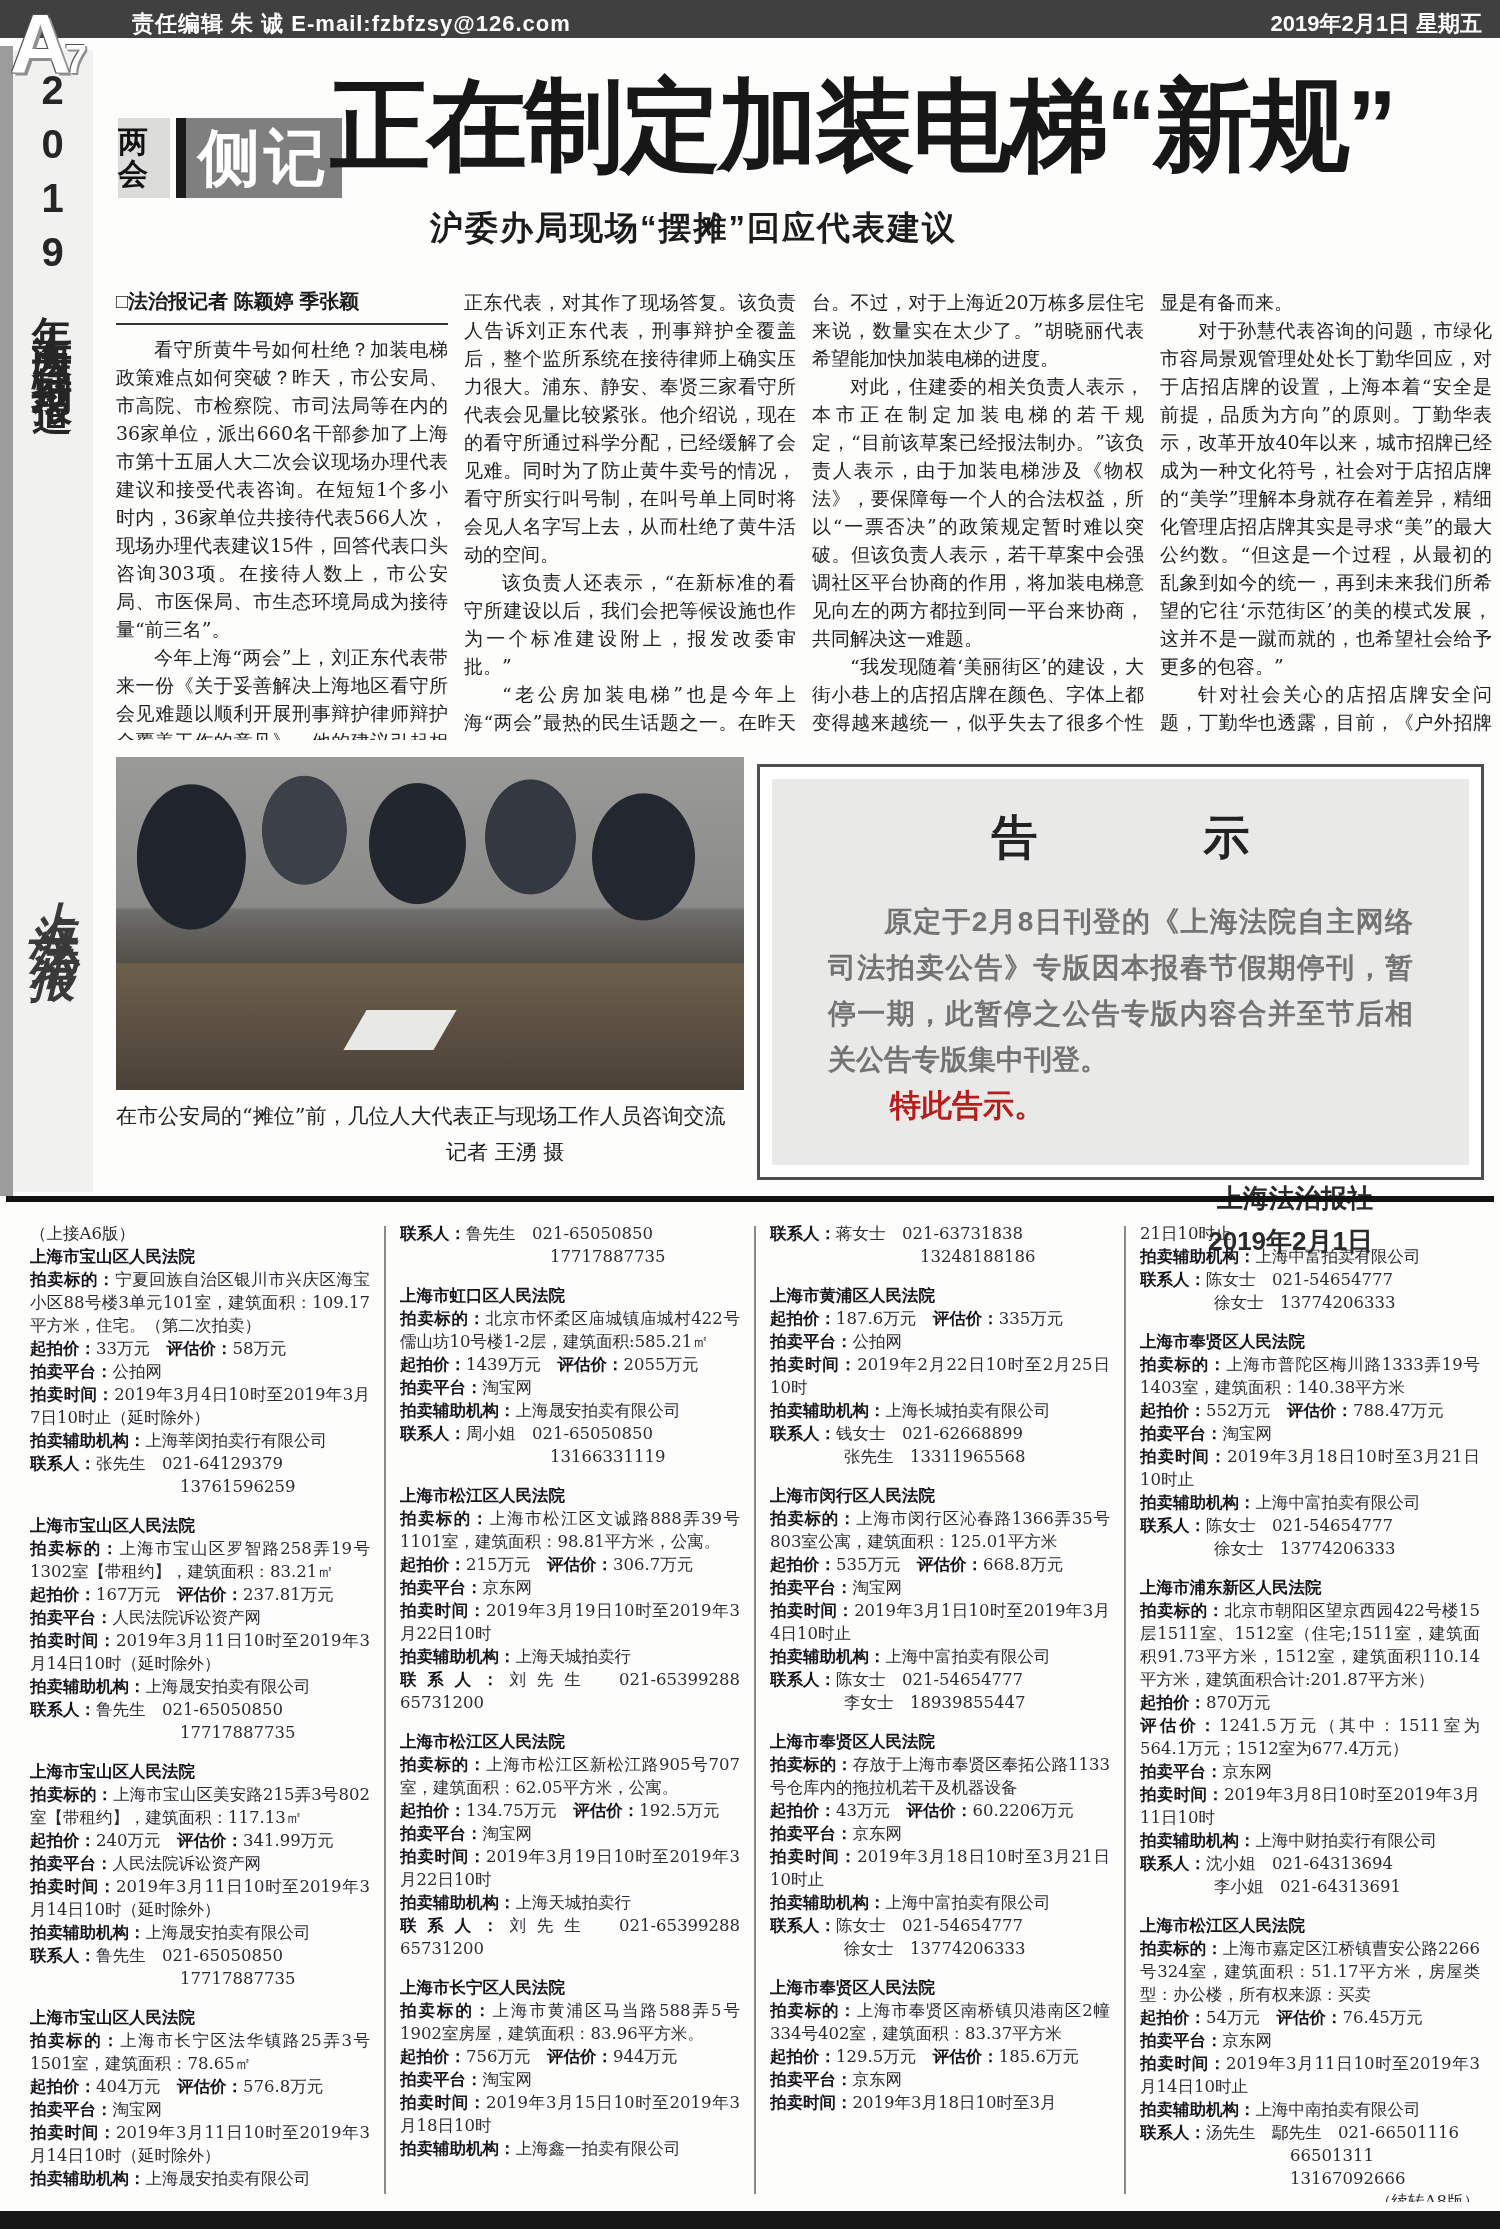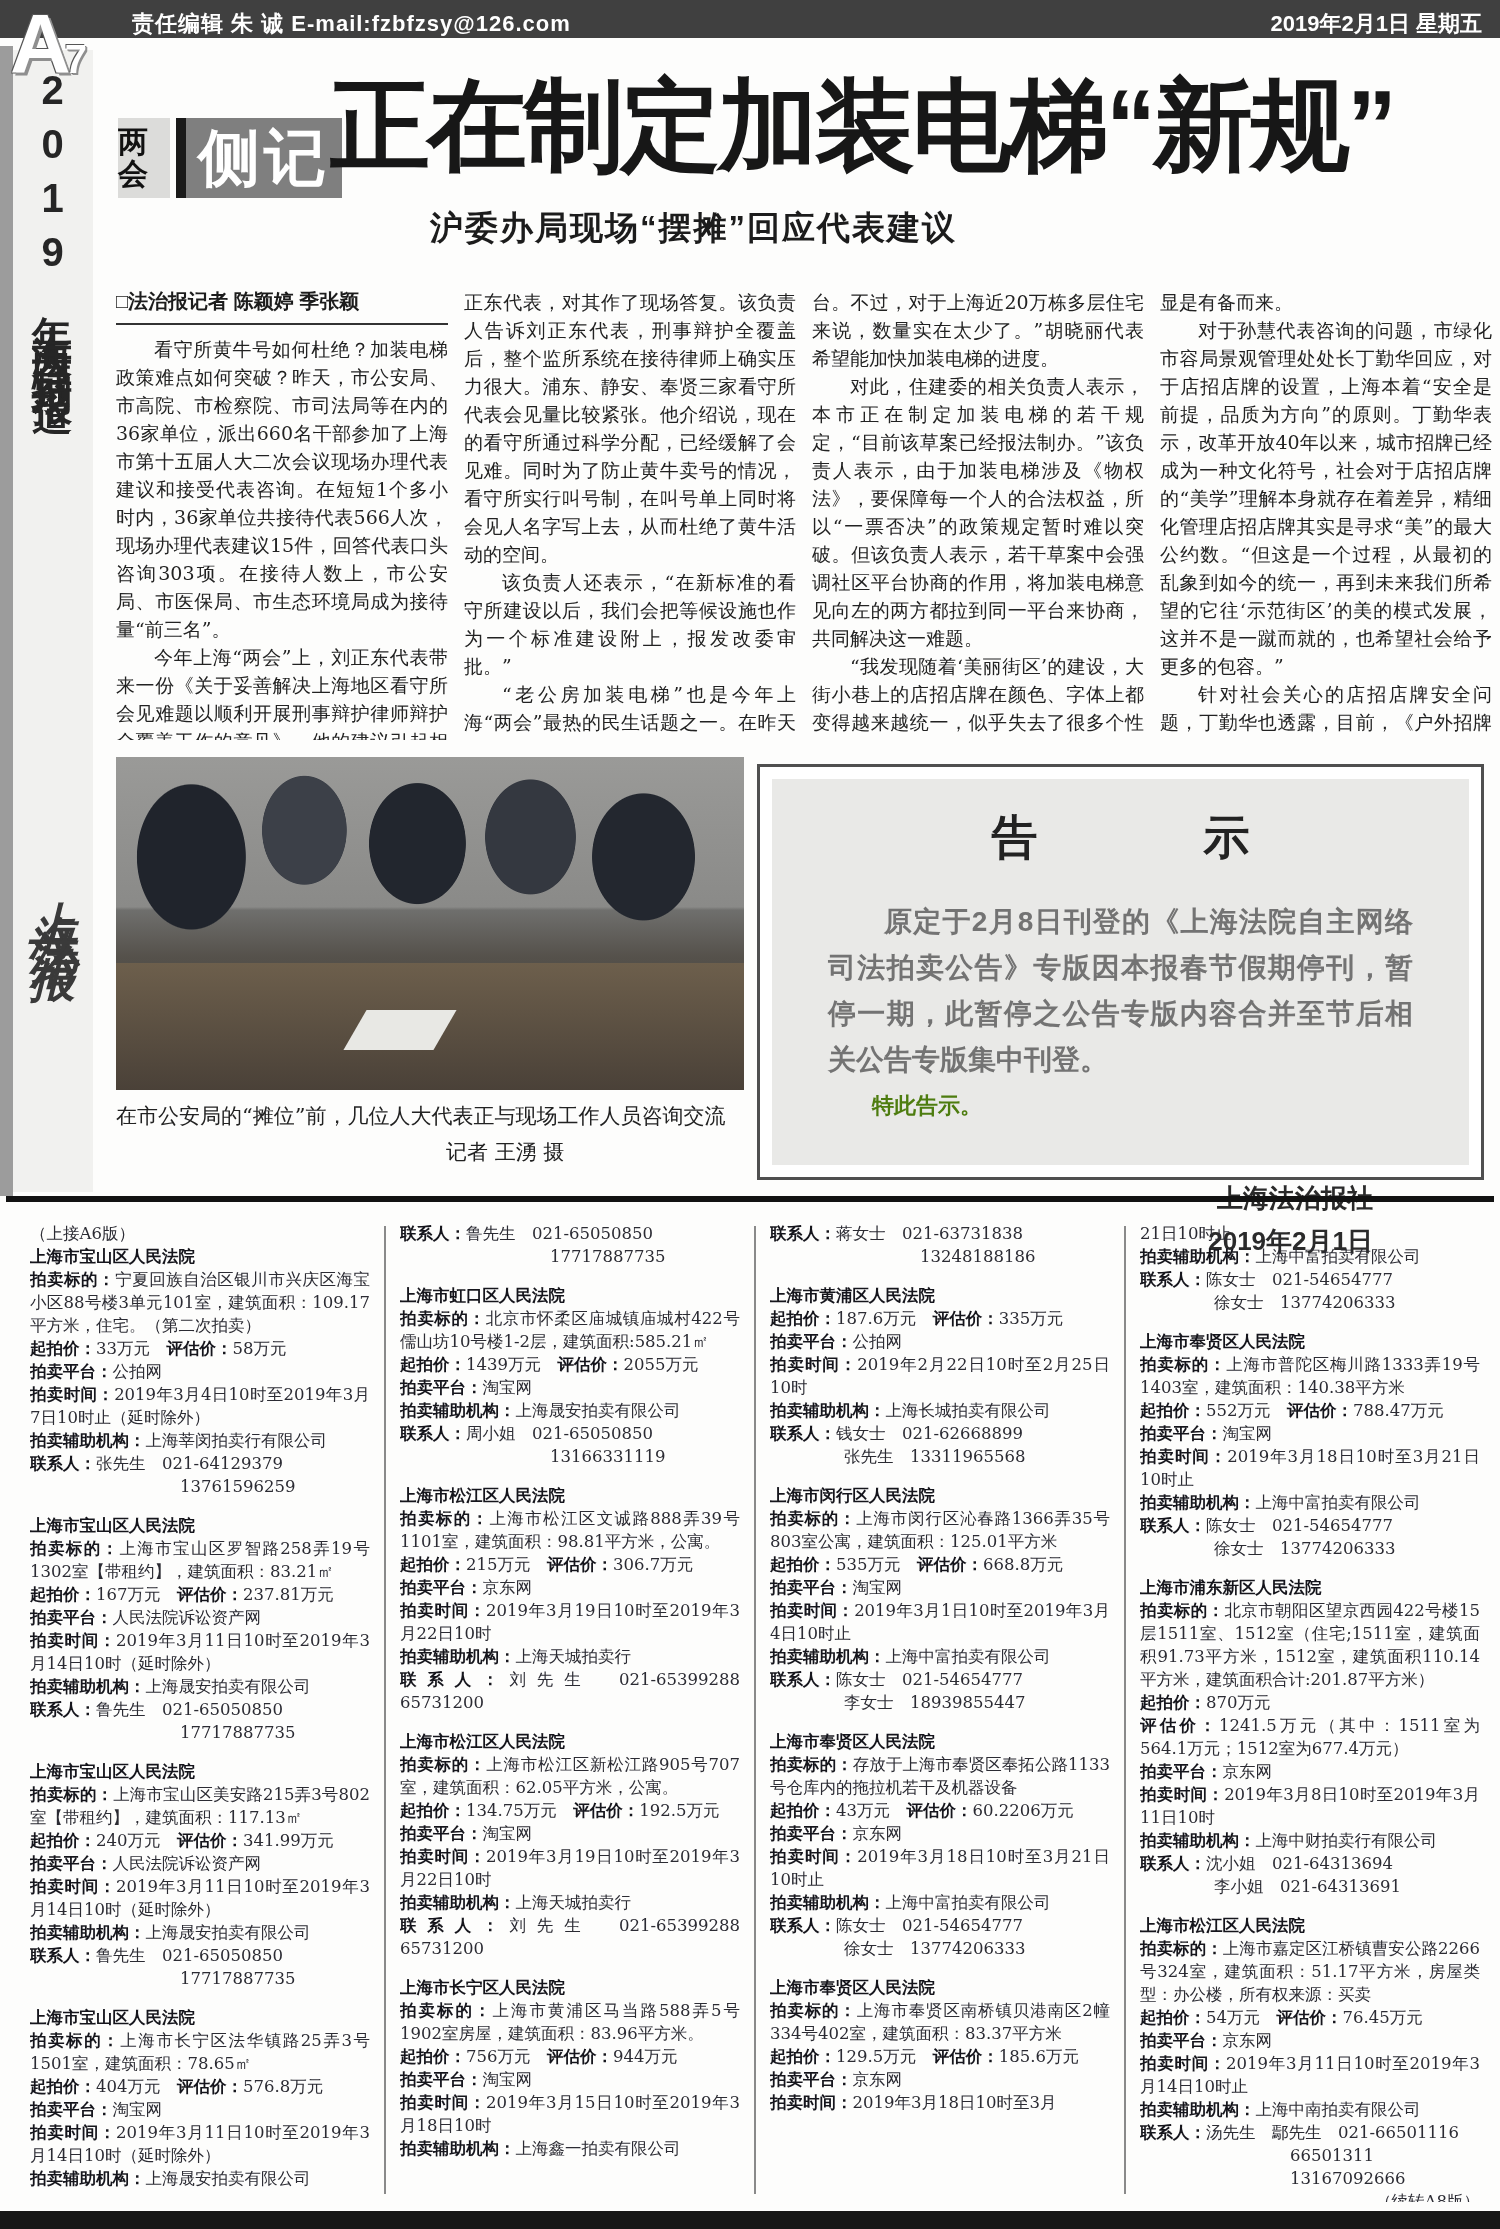--- a/index.html
+++ b/index.html
@@ -55,21 +55,21 @@
   .photo .paper{position:absolute;left:38%;bottom:12%;width:90px;height:40px;background:#e8e8e4;transform:skewX(-30deg);}
   .caption{position:absolute;left:116px;top:1102px;width:640px;font-size:21px;color:#222;
            font-family:"DejaVu Serif",serif;}
   .credit{margin-top:8px;margin-left:330px;}
   
   .notice{position:absolute;left:757px;top:764px;width:727px;height:416px;border:3px solid #4f4f4f;
           background:#fff;box-sizing:border-box;padding:12px;}
   .notice .inner{background:#e9e9e7;width:100%;height:100%;box-sizing:border-box;padding:28px 56px 20px;}
   .ntitle{text-align:center;font-size:46px;font-weight:900;letter-spacing:60px;text-indent:60px;color:#222;}
   .nbody{margin-top:30px;font-size:28px;line-height:46px;font-weight:600;color:#737373;text-align:justify;text-indent:2em;}
-  .nbody2{font-size:22px;line-height:46px;font-weight:600;color:#4d7c0f;text-indent:2em;}
+  .nbody2{font-size:31px;line-height:46px;font-weight:600;color:#b91c1c;text-indent:2em;}
   .nsign{margin-top:52px;text-align:right;font-size:26px;font-weight:600;color:#2a2a2a;padding-right:40px;}
   .ndate{text-align:right;font-size:26px;font-weight:600;color:#2a2a2a;padding-right:40px;margin-top:8px;}
   
   .midrule{position:absolute;left:6px;top:1196px;width:1488px;height:6px;background:#121212;}
   .botbar{position:absolute;left:0;top:2211px;width:1500px;height:18px;background:#171717;}
   
   .auc{position:absolute;top:1222px;width:340px;height:980px;overflow:hidden;}
   #auc1{left:30px;} #auc2{left:400px;} #auc3{left:770px;} #auc4{left:1140px;}
   .vsep{position:absolute;top:1226px;width:0;height:968px;border-left:2px solid #8a8a8a;}
   #vs1{left:384px;} #vs2{left:754px;} #vs3{left:1124px;}

